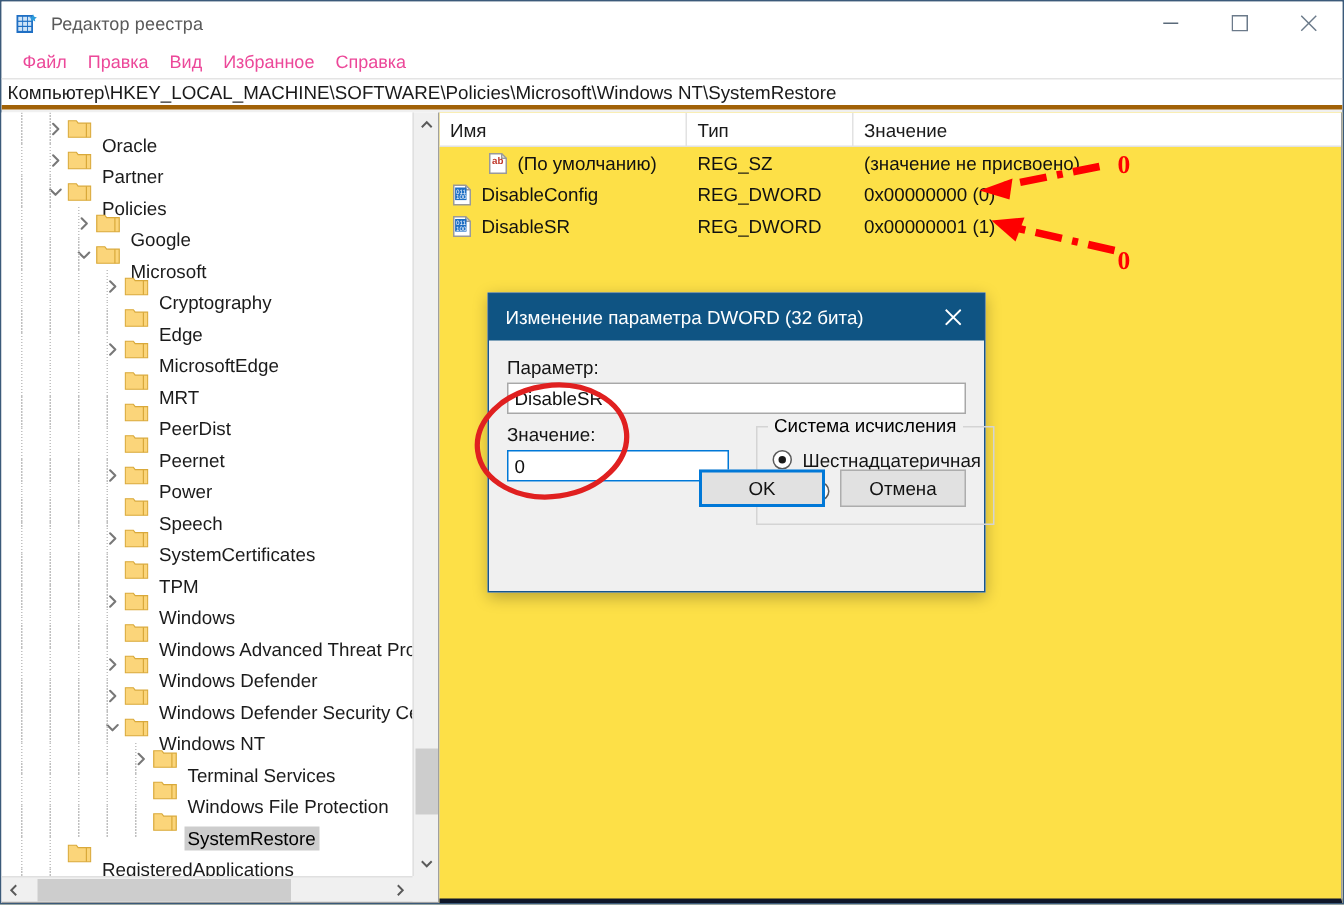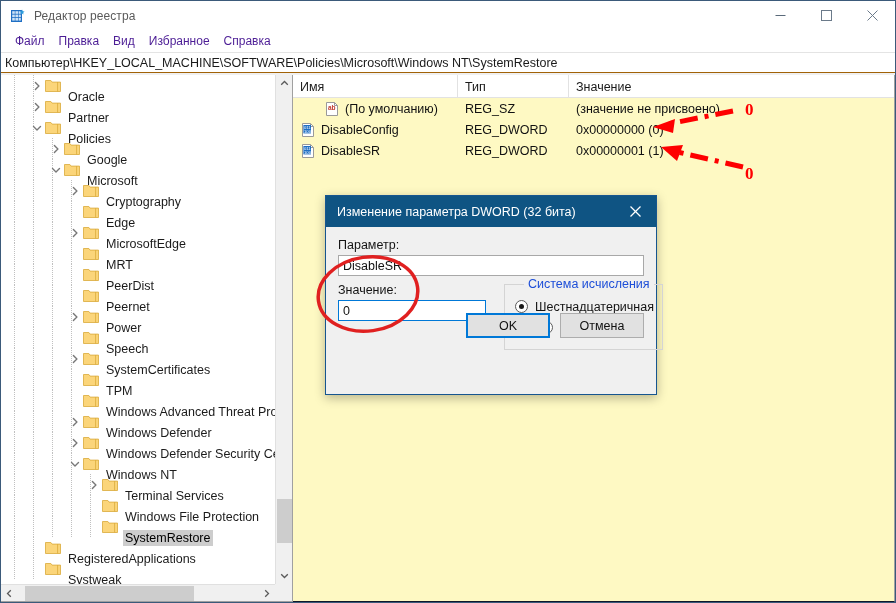--- a/index.html
+++ b/index.html
@@ -43,31 +43,31 @@
   }
 
   
   #menubar {
     height: 22px; width: 100%;
     background: #ffffff;
     display: flex; align-items: center;
     padding-left: 7px;
   }
   .menu-item {
-    font-size: 12px; color: #4c1d95;
+    font-size: 12px; color: #ec4899;
     padding: 2px 7px; cursor: default;
     white-space: nowrap;
   }
 
   
   #addressbar {
     height: 21px; width: 100%;
     background: #ffffff;
     border-top: 1px solid #e4e4e4;
-    border-bottom: 1px solid #a16207;
+    border-bottom: 3px solid #a16207;
     display: flex; align-items: center;
     padding-left: 4px;
     font-size: 12.5px; color: #1a1a1a;
     white-space: nowrap; overflow: hidden;
   }
 
   
   #main {
     position: absolute;
     left: 0; top: 74px; right: 0; bottom: 0;
@@ -145,22 +145,22 @@
   }
   .hthumb { position:absolute; top:1px; height:15px; background:#cdcdcd; }
   .corner-box {
     position:absolute; right:0; bottom:0; width:17px; height:17px;
     background:#f0f0f0;
   }
 
   
   #list-pane {
     flex: 1 1 auto; position: relative;
-    background: #fef9c3;
-    border-bottom: 1px solid #0f172a;
+    background: #fde047;
+    border-bottom: 3px solid #0f172a;
     border-right: 1px solid #a0a0a0;
     overflow: hidden;
   }
   #list-header {
     height: 23px; display: flex;
     background: #ffffff;
     border-bottom: 1px solid #e2e2e2;
   }
   .hcol {
     font-size: 12.5px; color: #1a1a1a;
@@ -225,23 +225,23 @@
   #val-row { display: flex; margin-top: 7px; }
   #val-left { width: 148px; flex: 0 0 148px; }
   #radio-group {
     flex: 1 1 auto; margin-left: 18px; margin-top: 1px;
     border: 1px solid #d4d4d4;
     position: relative;
     padding: 11px 8px 8px 10px;
     height: 66px;
   }
   #radio-legend {
-    position: absolute; top: -8px; left: 19px;
+    position: absolute; top: -8px; left: 7px;
     background: #f0f0f0; padding: 0 4px;
-    font-size: 12.5px; color: #1d4ed8;
+    font-size: 12.5px; color: #000000;
   }
   .radio-row {
     display: flex; align-items: center;
     font-size: 12.5px; color: #141414;
     height: 21px;
     justify-content: center;
   }
   .radio-dot {
     width: 13px; height: 13px; border-radius: 50%;
     border: 1px solid #5a5a5a; background: #fff;
@@ -578,20 +578,39 @@
               <span class="tlabel">TPM</span>
             </div>
             <div class="tnode">
               <div class="guides">
                 <div class="guide" style="left: 13px;"></div>
                 <div class="guide" style="left: 32px;"></div>
                 <div class="guide" style="left: 51px;"></div>
                 <div class="guide" style="left: 70px;"></div>
               </div>
               <div style="width: 66px; flex: 0 0 auto;"></div>
+              <div class="chev">
+                <svg width="10" height="10" viewBox="0 0 10 10">
+                  <polyline points="3.4,1.5 6.9,5 3.4,8.5" fill="none" stroke="#787878" stroke-width="1.4" stroke-linecap="round" stroke-linejoin="round"></polyline>
+                </svg>
+              </div>
+              <div class="folder"><svg width="16" height="14" viewBox="0 0 16 14">
+                  <path d="M0.5 1.5 h5.4 l1.2 1.6 h8.4 v9.4 h-15 z" fill="#fbd57a" stroke="#d9a93a" stroke-width="0.8"></path>
+                  <path d="M12.6 3.1 v9.4" stroke="#d9a93a" stroke-width="0.8" fill="none"></path>
+                </svg></div>
+              <span class="tlabel">Windows</span>
+            </div>
+            <div class="tnode">
+              <div class="guides">
+                <div class="guide" style="left: 13px;"></div>
+                <div class="guide" style="left: 32px;"></div>
+                <div class="guide" style="left: 51px;"></div>
+                <div class="guide" style="left: 70px;"></div>
+              </div>
+              <div style="width: 66px; flex: 0 0 auto;"></div>
               <div class="chev"></div>
               <div class="folder"><svg width="16" height="14" viewBox="0 0 16 14">
                   <path d="M0.5 1.5 h5.4 l1.2 1.6 h8.4 v9.4 h-15 z" fill="#fbd57a" stroke="#d9a93a" stroke-width="0.8"></path>
                   <path d="M12.6 3.1 v9.4" stroke="#d9a93a" stroke-width="0.8" fill="none"></path>
                 </svg></div>
               <span class="tlabel">Windows Advanced Threat Prot</span>
             </div>
             <div class="tnode">
               <div class="guides">
                 <div class="guide" style="left: 13px;"></div>

